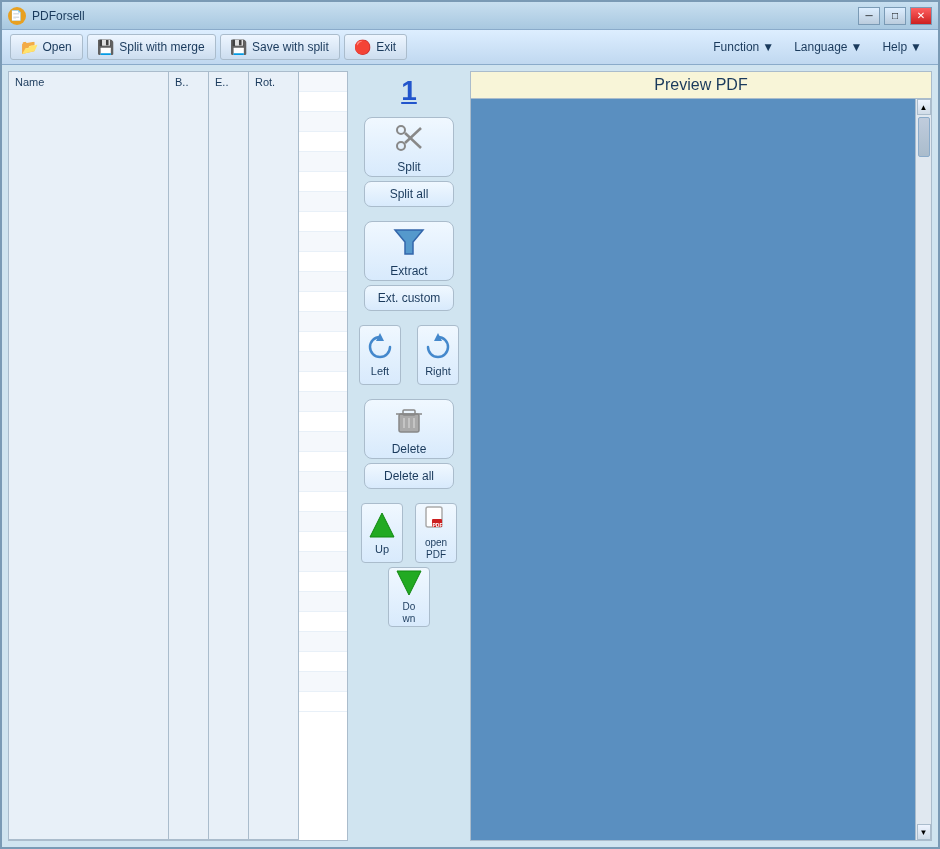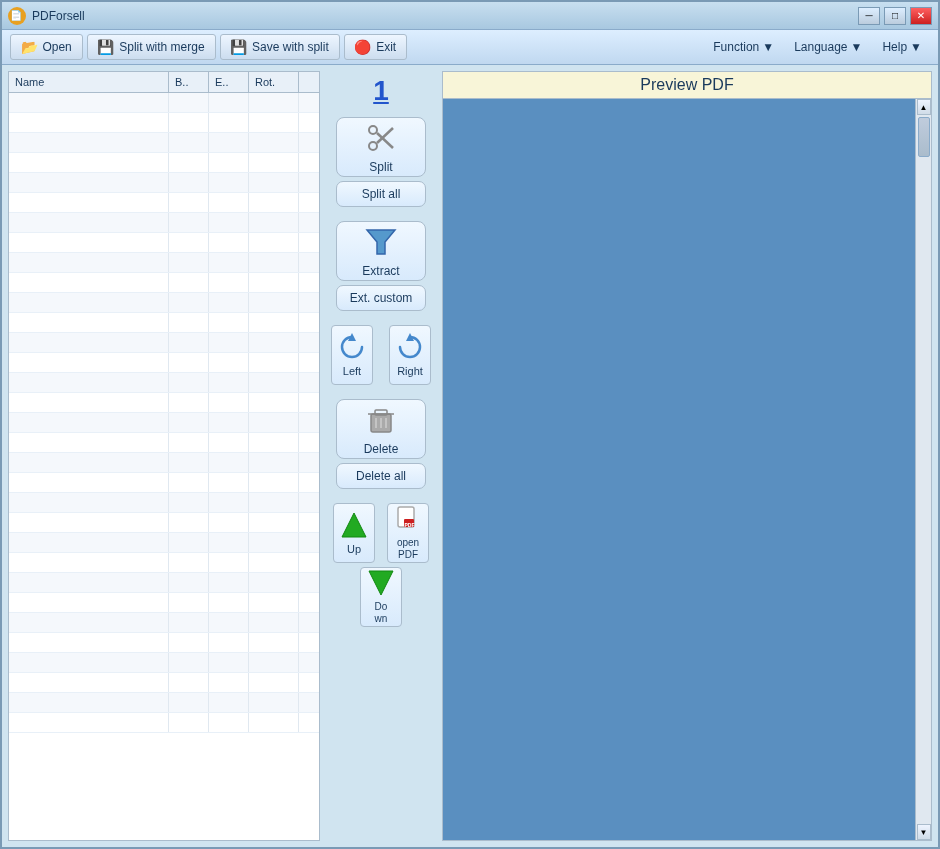--- a/index.html
+++ b/index.html
@@ -102,26 +102,26 @@
       color: #1a3a5c;
     }
     .main-content {
       display: flex;
       flex: 1;
       overflow: hidden;
       padding: 6px;
       gap: 6px;
     }
     .file-list-panel {
-      width: 312px;
+      width: 340px;
       flex-shrink: 0;
       background: white;
       border: 1px solid #aabccc;
       display: flex;
-      flex-direction: column;
+      flex-direction: row;
     }
     .file-list-header {
       display: flex;
       background: #e8f0f8;
       border-bottom: 1px solid #aabccc;
     }
     .file-list-col {
       padding: 4px 6px;
       font-size: 11px;
       color: #1a3a5c;

